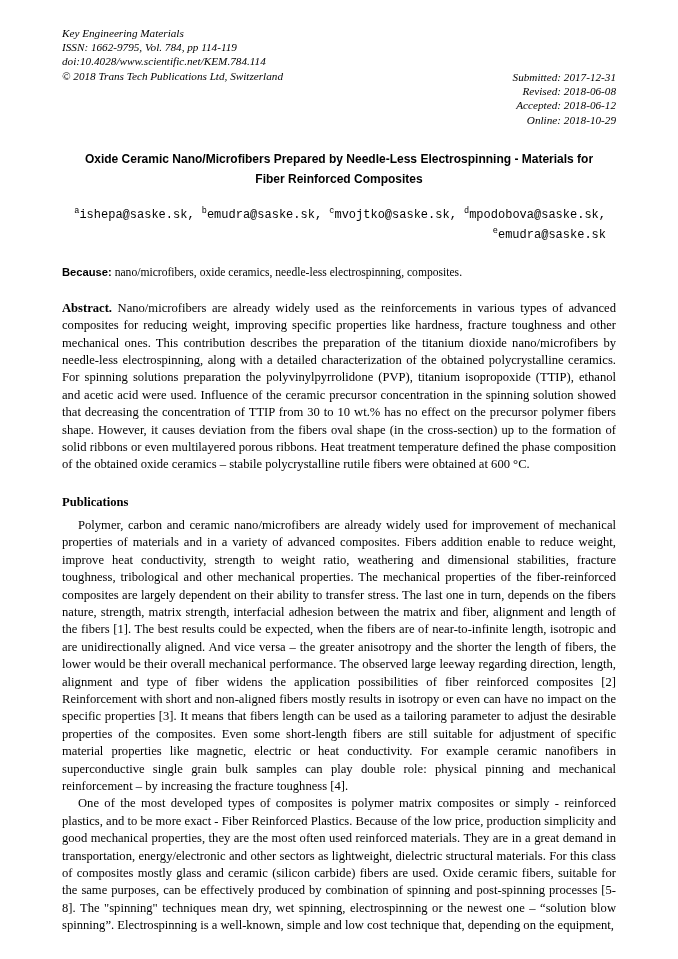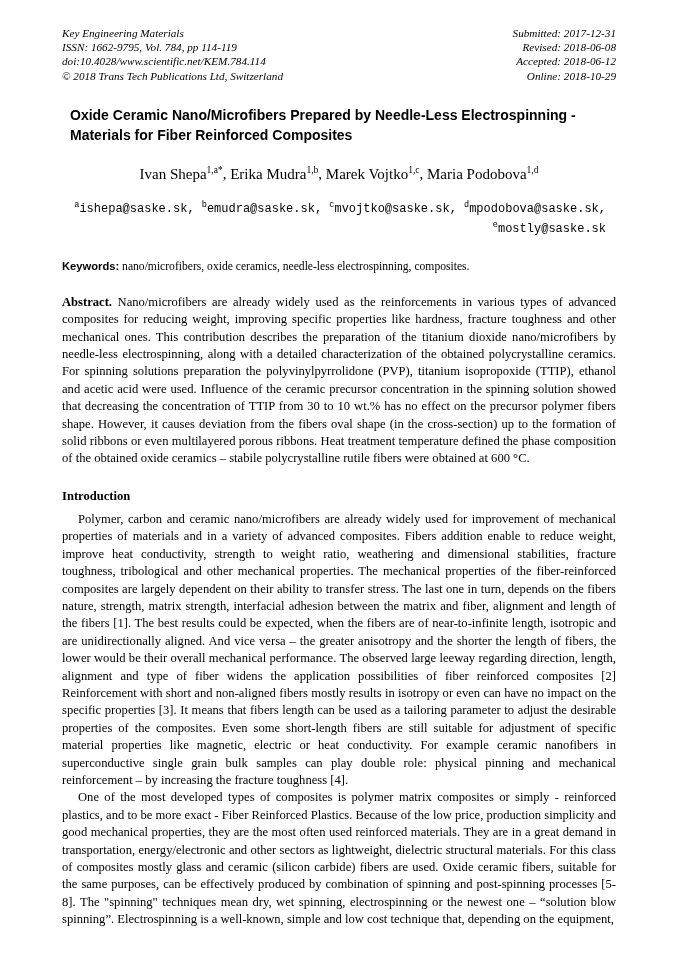--- a/index.html
+++ b/index.html
@@ -29,29 +29,30 @@
     font-style: italic;
     font-size: 11.2px;
     line-height: 14.2px;
     margin-bottom: 22px;
   }
   .header .left, .header .right {
     white-space: pre-line;
   }
   .header .right {
     text-align: right;
+    margin-top: 44px;
   }
 
   
   .title {
     font-family: "Liberation Sans", sans-serif;
     font-weight: bold;
-    font-size: 14px;
+    font-size: 12px;
     line-height: 20px;
-    text-align: left;
+    text-align: center;
     margin: 0 8px 14px 8px;
   }
 
   
   .authors {
     font-size: 15px;
     line-height: 22px;
     text-align: center;
     margin-bottom: 12px;
   }
@@ -138,32 +139,31 @@
 © 2018 Trans Tech Publications Ltd, Switzerland</div>
     <div class="right">Submitted: 2017-12-31
 Revised: 2018-06-08
 Accepted: 2018-06-12
 Online: 2018-10-29</div>
   </div>
 
   <div class="title">Oxide Ceramic Nano/Microfibers Prepared by Needle-Less Electrospinning - Materials for Fiber Reinforced Composites</div>
 
   <div class="authors">
-    <div id="author-line-1"><span>Ivan Shepa</span><sup>1,a*</sup><span>, Erika Mudra</span><sup>1,b</sup><span>, Marek Vojtko</span><sup>1,c</sup><span>, Maria Podobova</span><sup>1,d</sup></div>
   </div>
 
 
-  <div class="emails" id="author-emails"><sup>a</sup><span>ishepa@saske.sk, </span><sup>b</sup><span>emudra@saske.sk, </span><sup>c</sup><span>mvojtko@saske.sk, </span><sup>d</sup><span>mpodobova@saske.sk,</span><br><sup>e</sup><span>mostly@saske.sk</span></div>
+  <div class="emails" id="author-emails"><sup>a</sup><span>ishepa@saske.sk, </span><sup>b</sup><span>emudra@saske.sk, </span><sup>c</sup><span>mvojtko@saske.sk, </span><sup>d</sup><span>mpodobova@saske.sk,</span><br><sup>e</sup><span>emudra@saske.sk</span></div>
 
   <div class="keywords">
-    <span class="lbl">Keywords:</span><span> nano/microfibers, oxide ceramics, needle-less electrospinning, composites.</span>
+    <span class="lbl">Because:</span><span> nano/microfibers, oxide ceramics, needle-less electrospinning, composites.</span>
   </div>
 
   <div class="abstract">
     <span class="lbl">Abstract.</span><span> Nano/microfibers are already widely used as the reinforcements in various types of advanced composites for reducing weight, improving specific properties like hardness, fracture toughness and other mechanical ones. This contribution describes the preparation of the titanium dioxide nano/microfibers by needle-less electrospinning, along with a detailed characterization of the obtained polycrystalline ceramics. For spinning solutions preparation the polyvinylpyrrolidone (PVP), titanium isopropoxide (TTIP), ethanol and acetic acid were used. Influence of the ceramic precursor concentration in the spinning solution showed that decreasing the concentration of TTIP from 30 to 10 wt.% has no effect on the precursor polymer fibers shape. However, it causes deviation from the fibers oval shape (in the cross-section) up to the formation of solid ribbons or even multilayered porous ribbons. Heat treatment temperature defined the phase composition of the obtained oxide ceramics – stabile polycrystalline rutile fibers were obtained at 600 °C.</span>
   </div>
 
-  <div class="section-head">Introduction</div>
+  <div class="section-head">Publications</div>
 
   <p class="body-par">Polymer, carbon and ceramic nano/microfibers are already widely used for improvement of mechanical properties of materials and in a variety of advanced composites. Fibers addition enable to reduce weight, improve heat conductivity, strength to weight ratio, weathering and dimensional stabilities, fracture toughness, tribological and other mechanical properties. The mechanical properties of the fiber-reinforced composites are largely dependent on their ability to transfer stress. The last one in turn, depends on the fibers nature, strength, matrix strength, interfacial adhesion between the matrix and fiber, alignment and length of the fibers [1]. The best results could be expected, when the fibers are of near-to-infinite length, isotropic and are unidirectionally aligned. And vice versa – the greater anisotropy and the shorter the length of fibers, the lower would be their overall mechanical performance. The observed large leeway regarding direction, length, alignment and type of fiber widens the application possibilities of fiber reinforced composites [2] Reinforcement with short and non-aligned fibers mostly results in isotropy or even can have no impact on the specific properties [3]. It means that fibers length can be used as a tailoring parameter to adjust the desirable properties of the composites. Even some short-length fibers are still suitable for adjustment of specific material properties like magnetic, electric or heat conductivity. For example ceramic nanofibers in superconductive single grain bulk samples can play double role: physical pinning and mechanical reinforcement – by increasing the fracture toughness [4].</p>
   <p class="body-par">One of the most developed types of composites is polymer matrix composites or simply - reinforced plastics, and to be more exact - Fiber Reinforced Plastics. Because of the low price, production simplicity and good mechanical properties, they are the most often used reinforced materials. They are in a great demand in transportation, energy/electronic and other sectors as lightweight, dielectric structural materials. For this class of composites mostly glass and ceramic (silicon carbide) fibers are used. Oxide ceramic fibers, suitable for the same purposes, can be effectively produced by combination of spinning and post-spinning processes [5-8]. The "spinning" techniques mean dry, wet spinning, electrospinning or the newest one – “solution blow spinning”. Electrospinning is a well-known, simple and low cost technique that, depending on the equipment,</p>
 
 </div>
 
 </body></html>

